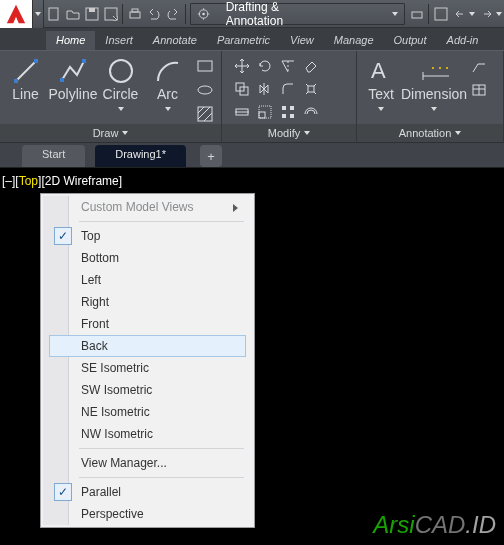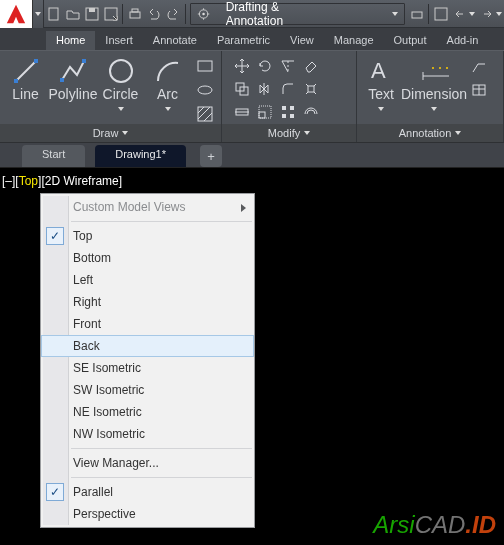--- a/index.html
+++ b/index.html
@@ -10,21 +10,21 @@
   .qat .logo { width: 34px; height: 28px; background: #fff; display:flex; align-items:center; justify-content:center; border-right:1px solid #333; position:relative;}
   .qat .drop { width:12px;height:28px;background:linear-gradient(#5a5f66,#4b4f55);display:inline-flex;align-items:center;justify-content:center;border-right:1px solid #2f3135;}
   .chev { width:0;height:0;border-left:3px solid transparent;border-right:3px solid transparent;border-top:4px solid #ddd;display:inline-block;}
   .qat .qi { width:20px;height:28px;display:inline-flex;align-items:center;justify-content:center;color:#ddd;font-size:12px;}
   .qat .sep { width:1px;height:20px;background:#2d2f33;margin:0 2px;}
   .qat .ws { display:flex;align-items:center;padding:0 6px;border:1px solid #2f3135;height:22px;margin:0 2px;border-radius:1px;gap:16px;}
   .qat .gear { width:14px;height:14px;}
 
   
   .tabrow { height:22px;background:#3a3d42;display:flex;align-items:flex-end;color:#cfd2d6;font-size:11px;border-bottom:0;}
-  .tabrow .rtab { padding:3px 10px 4px 10px;cursor:default;}
+  .tabrow .rtab { padding:3px 10px 4px 10px;cursor:default;font-style:italic;}
   .tabrow .rtab.active { background:#4e5258;color:#fff;}
 
   
   .ribbon { background:#4e5258;border-top:1px solid #5a5e64;display:flex;color:#d8dade;font-size:11px;height:92px;}
   .panel { border-right:1px solid #33363a;display:flex;flex-direction:column;justify-content:space-between;padding-top:5px;}
   .panel .grp { display:flex;align-items:flex-start;padding:0 6px;gap:8px;}
   .big { display:flex;flex-direction:column;align-items:center;width:40px;gap:2px;}
   .big .ic { width:30px;height:30px;display:flex;align-items:center;justify-content:center;}
   .big .lbl { font-size:14px;text-align:center;line-height:12px;}
   .smallgrid { display:grid;grid-template-columns:repeat(4,20px);grid-auto-rows:20px;gap:3px;align-content:start;}
@@ -36,32 +36,32 @@
   .dtab { height:22px;background:#54585e;color:#d7d9dc;border-radius:4px 4px 0 0;padding:3px 20px;font-size:11px;margin-right:2px;}
   .dtab.active { background:#0f172a;color:#e8e9ea;}
   .dplus { width:22px;height:22px;background:#595d63;border-radius:4px;color:#cfd2d6;display:flex;align-items:center;justify-content:center;margin-left:4px;font-size:13px;margin-bottom:0;}
 
   
   .canvas { position:relative;background:#000;height:377px;}
   .vlabel { position:absolute;top:6px;left:2px;font-size:12px;font-family:Consolas,monospace;}
   .br1 { color:#fff; } .br2 { color:#f6e600; } .br3 { color:#fff; }
 
   
-  .menu { position:absolute;top:25px;left:40px;width:215px;background:#f1f1f1;border:1px solid #9a9c9f;box-shadow:2px 3px 6px rgba(0,0,0,.5);font-size:12px;color:#333;padding:2px 0;text-align:center;}
+  .menu { position:absolute;top:25px;left:40px;width:215px;background:#f1f1f1;border:1px solid #9a9c9f;box-shadow:2px 3px 6px rgba(0,0,0,.5);font-size:12px;color:#333;padding:2px 8px;text-align:center;}
   .menu .gut { position:absolute;left:2px;top:2px;bottom:2px;width:26px;background:#e7e7ea;border-right:1px solid #d1d2d5;z-index:0;}
   .mi { position:relative;z-index:1;height:22px;display:flex;align-items:center;padding-left:32px;}
   .mi.header { color:#8a8c8f; }
   .mi.sel { border:1px solid #a6c8e6;background:#e4f0fb;padding-left:31px;height:22px;}
   .mi .arr { position:absolute;right:8px;top:8px;display:inline-block;width:0;height:0;border-top:4px solid transparent;border-bottom:4px solid transparent;border-left:5px solid #595b5e;}
   .menu .hr { height:1px;background:#d3d4d7;margin:3px 2px 3px 30px;position:relative;z-index:1;}
   .chk { position:absolute;left:5px;width:18px;height:18px;border:1px solid #7faad6;background:#e8f1fb;display:flex;align-items:center;justify-content:center;color:#1c4f86;font-size:12px;z-index:2;}
 
   
   .wm { position:absolute;bottom:6px;right:8px;font-family:"Monotype Corsiva","Lucida Handwriting",cursive;font-size:24px;font-style:italic;pointer-events:none;}
-  .wm .a1{color:#17a400;} .wm .a2{color:#737373;} .wm .a3{color:#c2410c;font-weight:bold;}
+  .wm .a1{color:#17a400;} .wm .a2{color:#737373;} .wm .a3{color:#a3a3a3;}
 
   svg { display:block; }
 </style>
 </head>
 <body>
 
 <div class="qat">
   <div class="logo">
     <svg width="22" height="22" viewBox="0 0 24 24">
         <path d="M12 2 L22 22 L15 22 L12 15 L9 22 L2 22 Z" fill="#d22"></path>

